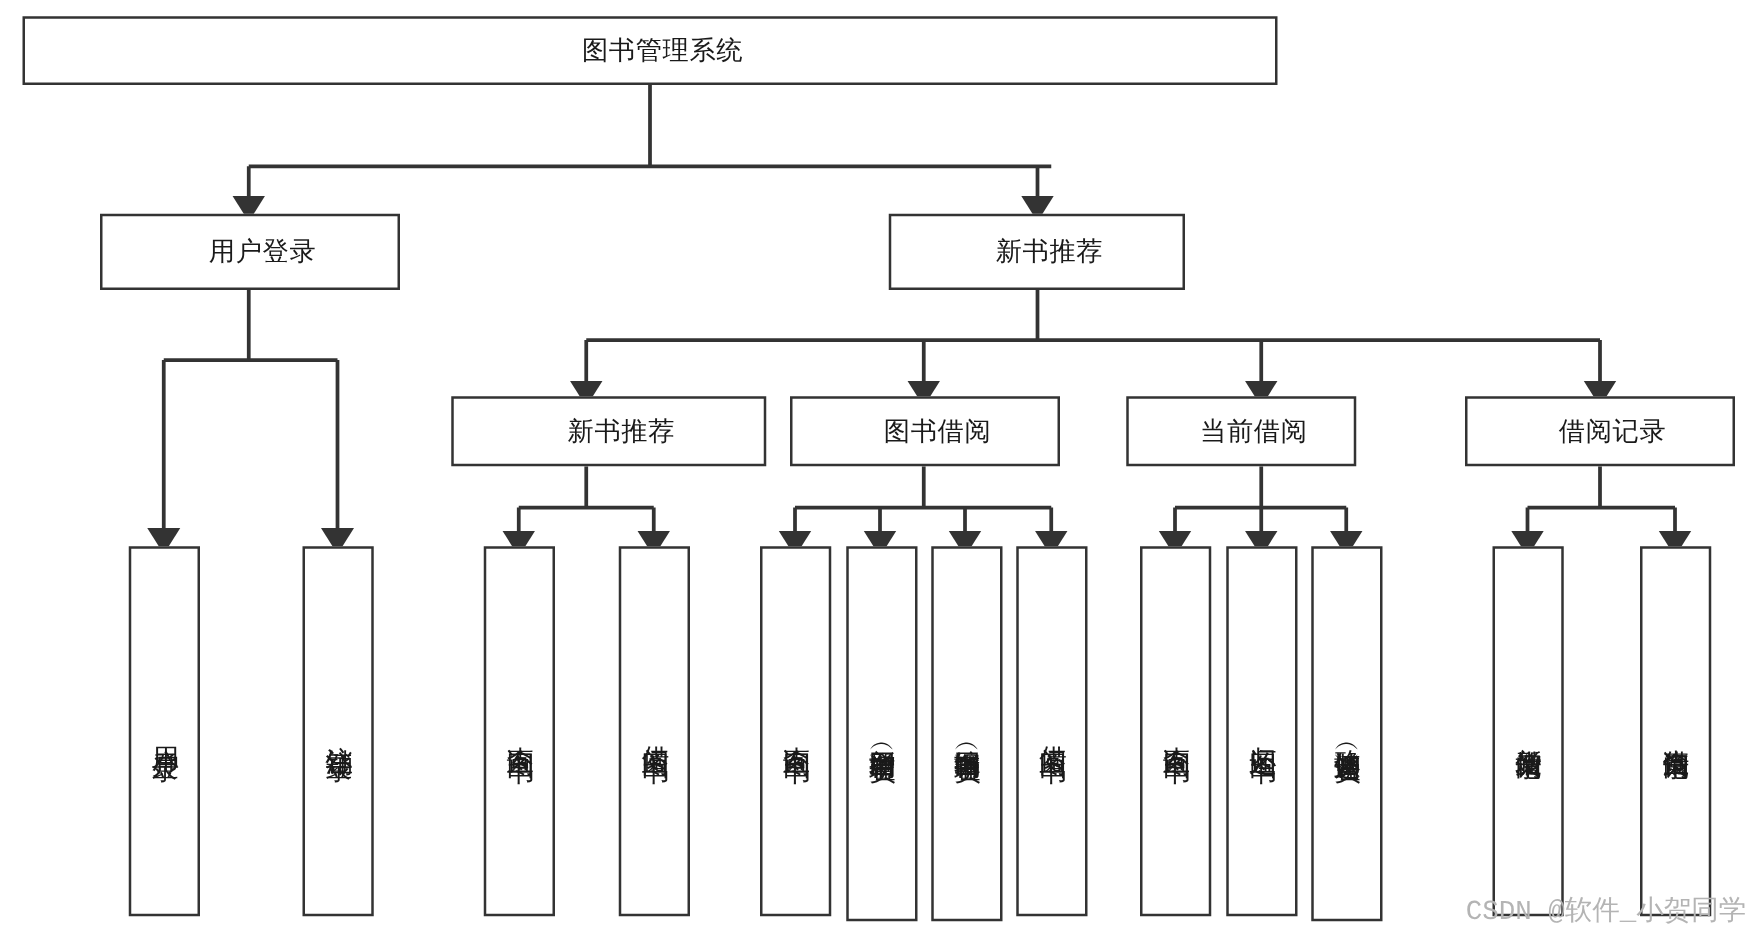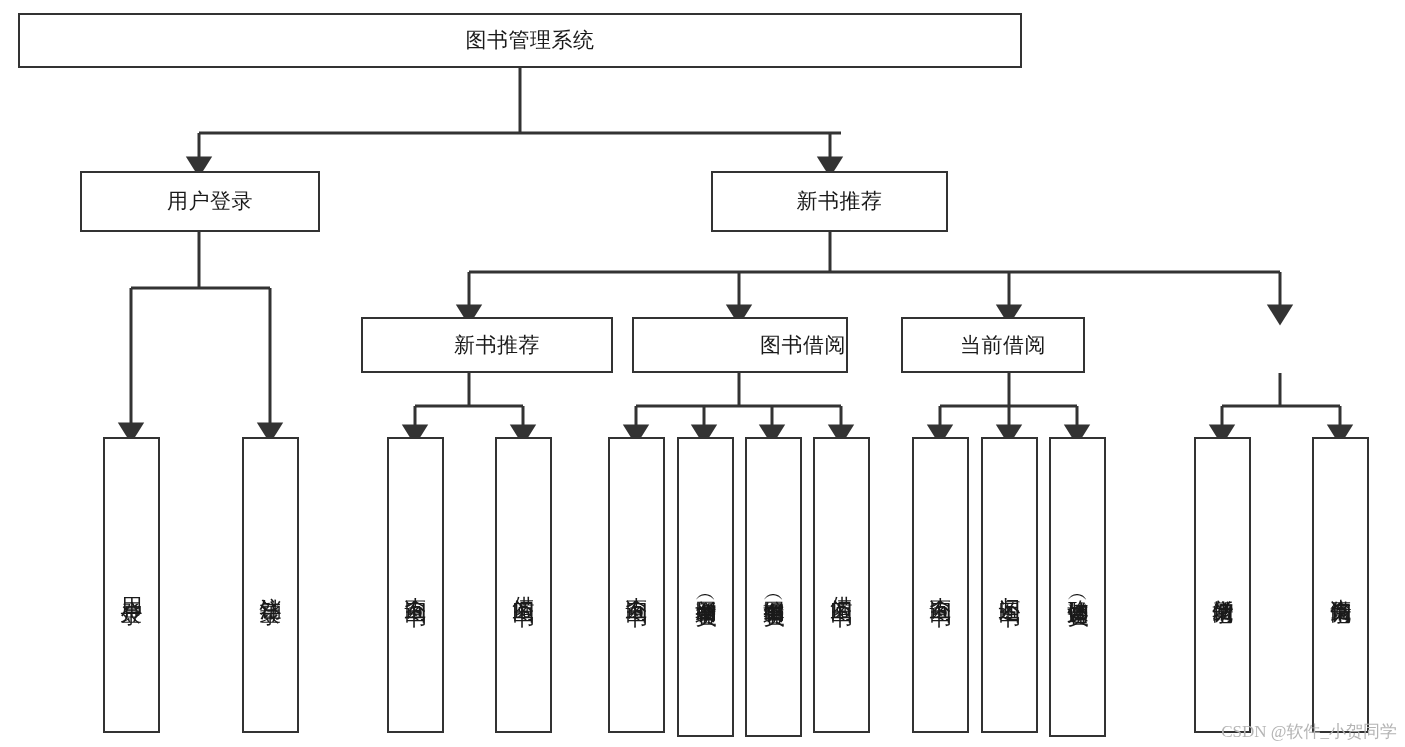--- a/index.html
+++ b/index.html
@@ -57,24 +57,24 @@
     text-align: center;
   }
   .node.vertical.tight .node-label {
     font-size: 21px;
     letter-spacing: 1px;
   }
   .watermark {
     position: absolute;
     right: 8px;
     bottom: 4px;
-    font-size: 17px;
+    font-size: 22px;
     color: #b4b4b4;
     white-space: nowrap;
-    font-family: Liberation Serif, serif;
+    font-family: Liberation Mono, monospace;
   }
 </style>
 </head>
 <body>
 
 <div id="canvas">
 
   <svg id="diagram-svg" viewBox="0 0 1405 747" xmlns="http://www.w3.org/2000/svg">
     <defs>
       <marker id="arrowhead" markerWidth="10" markerHeight="10" refX="3.2" refY="5" orient="auto" markerUnits="strokeWidth">
@@ -135,26 +135,29 @@
   <div class="node" style="left:80px; top:171px; width:240px; height:61px;">
     <span class="node-label">用户登录</span>
   </div>
   <div class="node" style="left:711px; top:171px; width:237px; height:61px;">
     <span class="node-label">新书推荐</span>
   </div>
 
   <div class="node" style="left:361px; top:317px; width:252px; height:56px;">
     <span class="node-label">新书推荐</span>
   </div>
-  <div class="node" style="left:632px; top:317px; width:216px; height:56px;justify-content:flex-end;">
+  <div class="node" style="left:632px; top:317px; width:216px; height:56px;">
     <span class="node-label">图书借阅</span>
   </div>
   <div class="node" style="left:901px; top:317px; width:184px; height:56px;">
     <span class="node-label">当前借阅</span>
   </div>
+  <div class="node" style="left:1172px; top:317px; width:216px; height:56px;">
+    <span class="node-label">借阅记录</span>
+  </div>
 
   <div class="node vertical" style="left:103px; top:437px; width:57px; height:296px;">
     <span class="node-label">用户登录</span>
   </div>
   <div class="node vertical" style="left:242px; top:437px; width:57px; height:296px;">
     <span class="node-label">注销登录</span>
   </div>
 
   <div class="node vertical" style="left:387px; top:437px; width:57px; height:296px;">
     <span class="node-label">查询图书</span>

